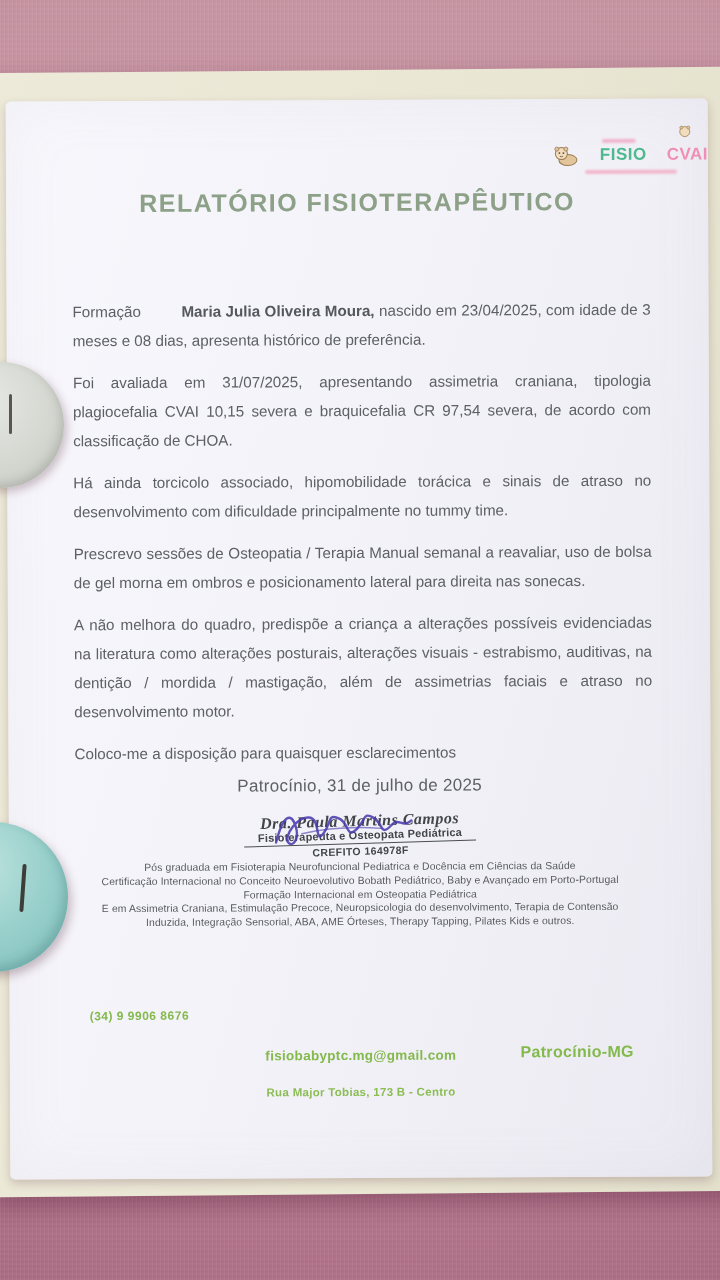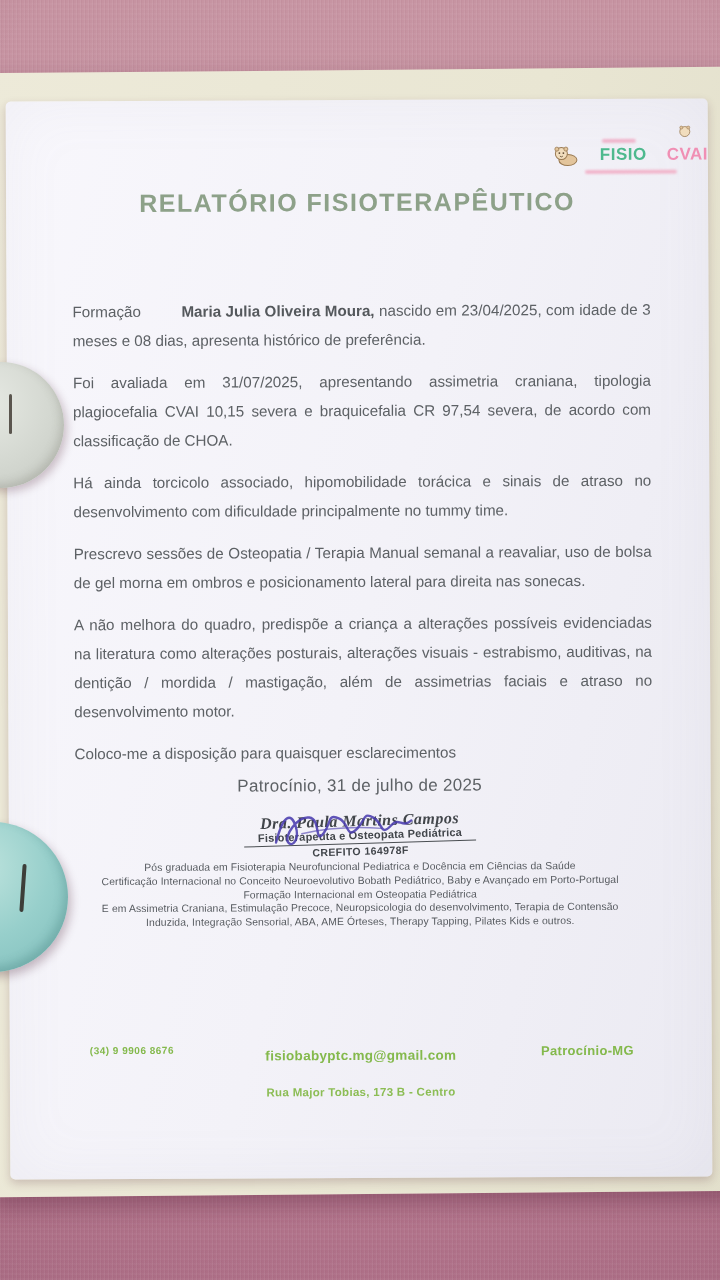--- a/index.html
+++ b/index.html
@@ -52,24 +52,24 @@
   .sig-block{position:absolute;top:712px;left:0;width:100%;text-align:center;color:#42464b;}
   .stamp{display:inline-block;position:relative;transform:rotate(-1.5deg);}
   .stamp-name{font-family:"Liberation Serif", serif;font-style:italic;font-weight:bold;font-size:16px;letter-spacing:.5px;}
   .stamp-role{font-size:11px;font-weight:bold;letter-spacing:.2px;border-bottom:1.6px solid #4a4e52;padding:0 14px 2px 14px;margin-top:-1px;}
   .stamp-reg{font-size:10.5px;font-weight:bold;margin-top:1px;letter-spacing:.4px;}
   .signature-ink{position:absolute;left:18px;top:-10px;pointer-events:none;}
   .creds{
     position:absolute;top:760px;left:0;width:100%;text-align:center;
     font-size:10.4px;line-height:13.8px;color:#565a5f;letter-spacing:.1px;
   }
-  .footer-phone{position:absolute;left:80px;top:944px;font-size:10px;font-weight:bold;color:#84b94c;letter-spacing:.5px;}
+  .footer-phone{position:absolute;left:80px;top:908px;font-size:12px;font-weight:bold;color:#84b94c;letter-spacing:.5px;}
   .footer-email{position:absolute;left:0;top:948px;width:100%;text-align:center;font-size:13.5px;font-weight:bold;color:#84b94c;letter-spacing:.3px;}
   .footer-address{position:absolute;left:0;top:986px;width:100%;text-align:center;font-size:11.5px;font-weight:bold;color:#8cbd55;letter-spacing:.3px;}
-  .footer-city{position:absolute;right:78px;top:944px;font-size:13px;font-weight:bold;color:#84b94c;letter-spacing:.3px;}
+  .footer-city{position:absolute;right:78px;top:944px;font-size:16px;font-weight:bold;color:#84b94c;letter-spacing:.3px;}
   .fastener{position:absolute;border-radius:50%;z-index:4;}
   .fastener-1{
     left:-62px;top:362px;width:126px;height:126px;
     background:radial-gradient(circle at 38% 32%, #e6e9e3 0%, #d4d8d1 55%, #c4c8c1 100%);
     box-shadow:3px 4px 9px rgba(70,25,45,.25), inset -3px -4px 8px rgba(110,110,100,.25);
   }
   .fastener-2{
     left:-82px;top:822px;width:150px;height:150px;
     background:radial-gradient(circle at 40% 30%, #bfe4de 0%, #97cfcb 52%, #7fbdbb 100%);
     box-shadow:3px 5px 10px rgba(70,25,45,.28), inset -4px -5px 10px rgba(60,120,115,.3);

